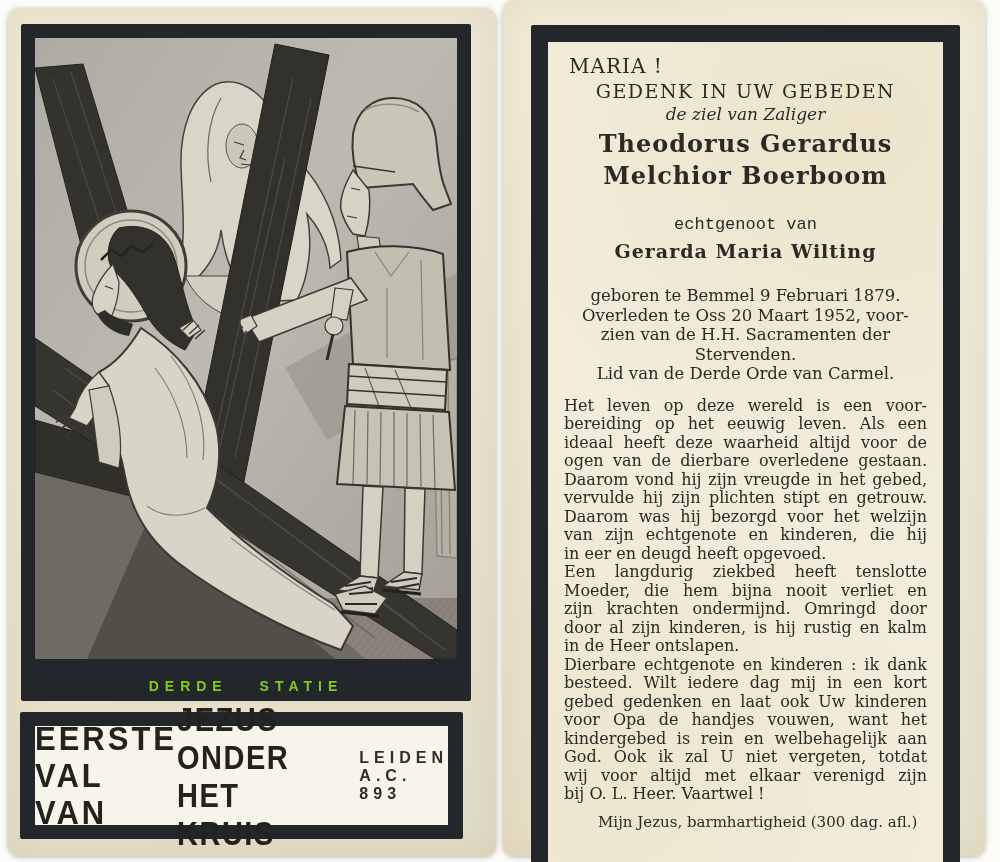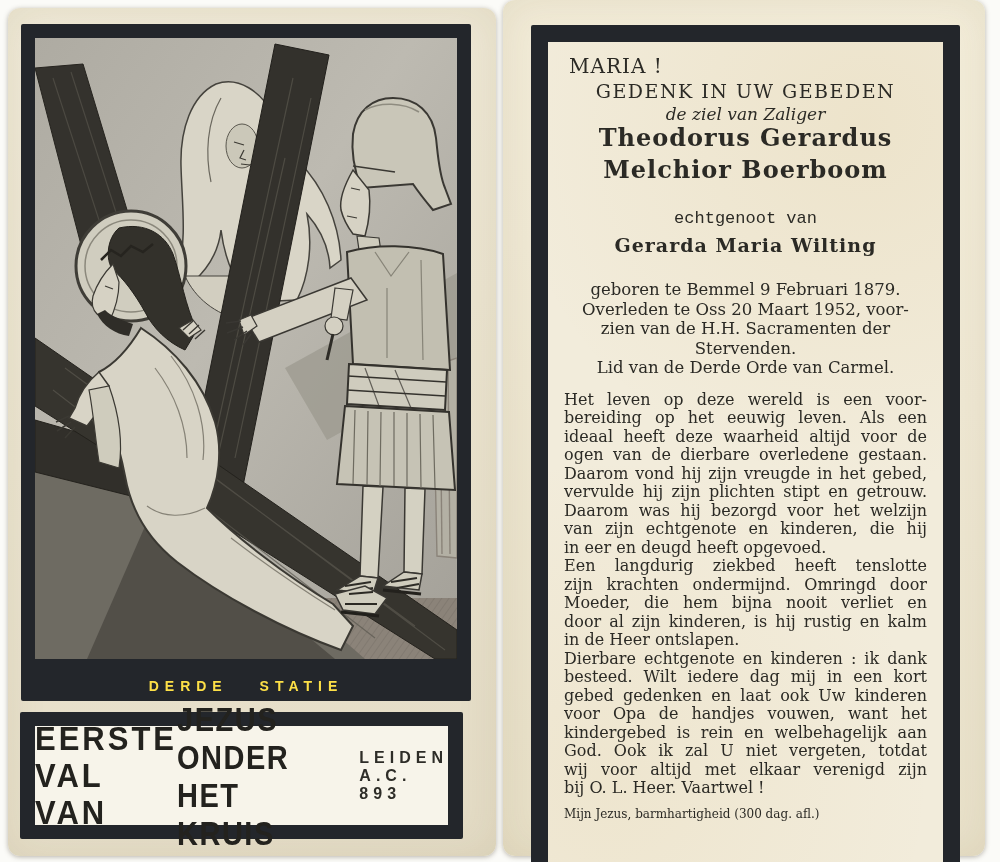--- a/index.html
+++ b/index.html
@@ -35,21 +35,21 @@
     background:var(--frame-dark);
     border-radius:2px;
   }
   .art-frame svg{position:absolute;left:14px;top:14px;display:block;}
   .statie-label{
     position:absolute;left:0;bottom:7px;width:100%;
     text-align:center;
     font-family:"Liberation Sans",sans-serif;
     font-weight:bold;font-size:14px;
     letter-spacing:6px;word-spacing:22px;
-    color:#fde047;
+    color:#84cc16;
   }
   .caption-box{
     position:absolute;left:12px;top:704px;width:443px;height:127px;
     background:var(--frame-dark);
     padding:14px 15px;
     border-radius:2px;
   }
   .caption-inner{
     background:var(--caption-panel);
     width:100%;height:100%;
@@ -72,31 +72,31 @@
     background:
       radial-gradient(circle at 80% 10%, rgba(190,150,60,.10), transparent 45%),
       radial-gradient(circle at 15% 90%, rgba(190,150,60,.08), transparent 40%),
       var(--panel-cream);
     border-radius:2px;
   }
   .panel-inner{padding:9px 16px 0 16px;}
   .maria{font-size:20px;letter-spacing:1px;margin:3px 0 0 5px;}
   .gedenk{text-align:center;font-size:19px;letter-spacing:1.5px;margin-top:2px;}
   .ziel{text-align:center;font-size:17px;margin-top:2px;font-style:italic;}
-  .name{text-align:center;font-size:24px;font-weight:bold;letter-spacing:1px;line-height:28px;}
+  .name{text-align:center;font-size:24px;font-weight:bold;letter-spacing:1px;margin-top:6px;line-height:28px;}
   .name + .name{margin-top:4px;}
   .rel{text-align:center;font-size:17px;margin-top:25px;font-family:Liberation Mono, monospace;}
   .spouse{text-align:center;font-size:19px;font-weight:bold;letter-spacing:1px;margin-top:6px;}
   .vitals{margin-top:24px;font-size:16.5px;line-height:19.6px;}
   .vitals .line{text-align:center;}
   .body-lines{margin-top:13px;font-size:16px;line-height:18.5px;}
   .line.j{text-align:justify;text-align-last:justify;}
   .line.l{text-align:left;}
   .line.c{text-align:center;}
-  .closing{margin-top:9px;font-size:12px;}
+  .closing{margin-top:9px;font-size:15px;margin-left:34px;}
 </style>
 </head>
 <body>
 
 <div class="card card-left">
   <div class="art-frame">
     <svg width="422" height="621" viewBox="0 0 422 621" role="img">
       <defs>
         <linearGradient id="bgGrad" x1="0" y1="0" x2="1" y2="1">
           <stop offset="0" stop-color="#aeaba2"></stop>
@@ -231,22 +231,22 @@
           <div class="line j">Het leven op deze wereld is een voor-</div>
           <div class="line j">bereiding op het eeuwig leven. Als een</div>
           <div class="line j">ideaal heeft deze waarheid altijd voor de</div>
           <div class="line j">ogen van de dierbare overledene gestaan.</div>
           <div class="line j">Daarom vond hij zijn vreugde in het gebed,</div>
           <div class="line j">vervulde hij zijn plichten stipt en getrouw.</div>
           <div class="line j">Daarom was hij bezorgd voor het welzijn</div>
           <div class="line j">van zijn echtgenote en kinderen, die hij</div>
           <div class="line l">in eer en deugd heeft opgevoed.</div>
           <div class="line j">Een langdurig ziekbed heeft tenslotte</div>
+          <div class="line j">Moeder, die hem bijna nooit verliet en</div>
           <div class="line j">zijn krachten ondermijnd. Omringd door</div>
-          <div class="line j">Moeder, die hem bijna nooit verliet en</div>
           <div class="line j">door al zijn kinderen, is hij rustig en kalm</div>
           <div class="line l">in de Heer ontslapen.</div>
           <div class="line j">Dierbare echtgenote en kinderen : ik dank</div>
           <div class="line j">besteed. Wilt iedere dag mij in een kort</div>
           <div class="line j">gebed gedenken en laat ook Uw kinderen</div>
           <div class="line j">voor Opa de handjes vouwen, want het</div>
           <div class="line j">kindergebed is rein en welbehagelijk aan</div>
           <div class="line j">God. Ook ik zal U niet vergeten, totdat</div>
           <div class="line j">wij voor altijd met elkaar verenigd zijn</div>
           <div class="line l">bij O. L. Heer. Vaartwel !</div>

